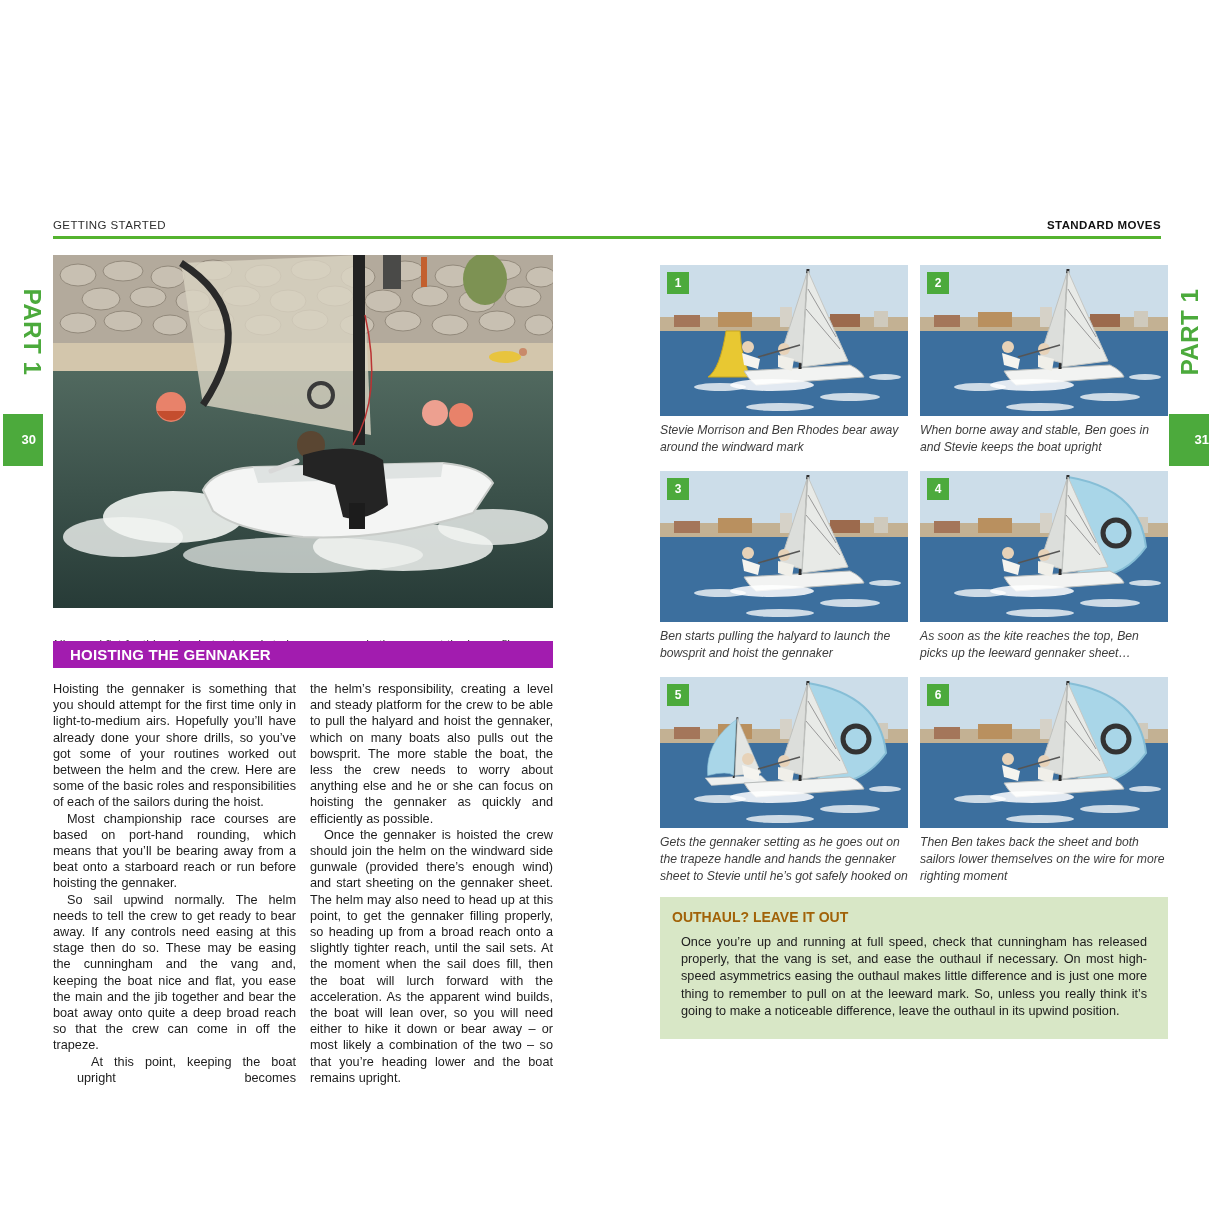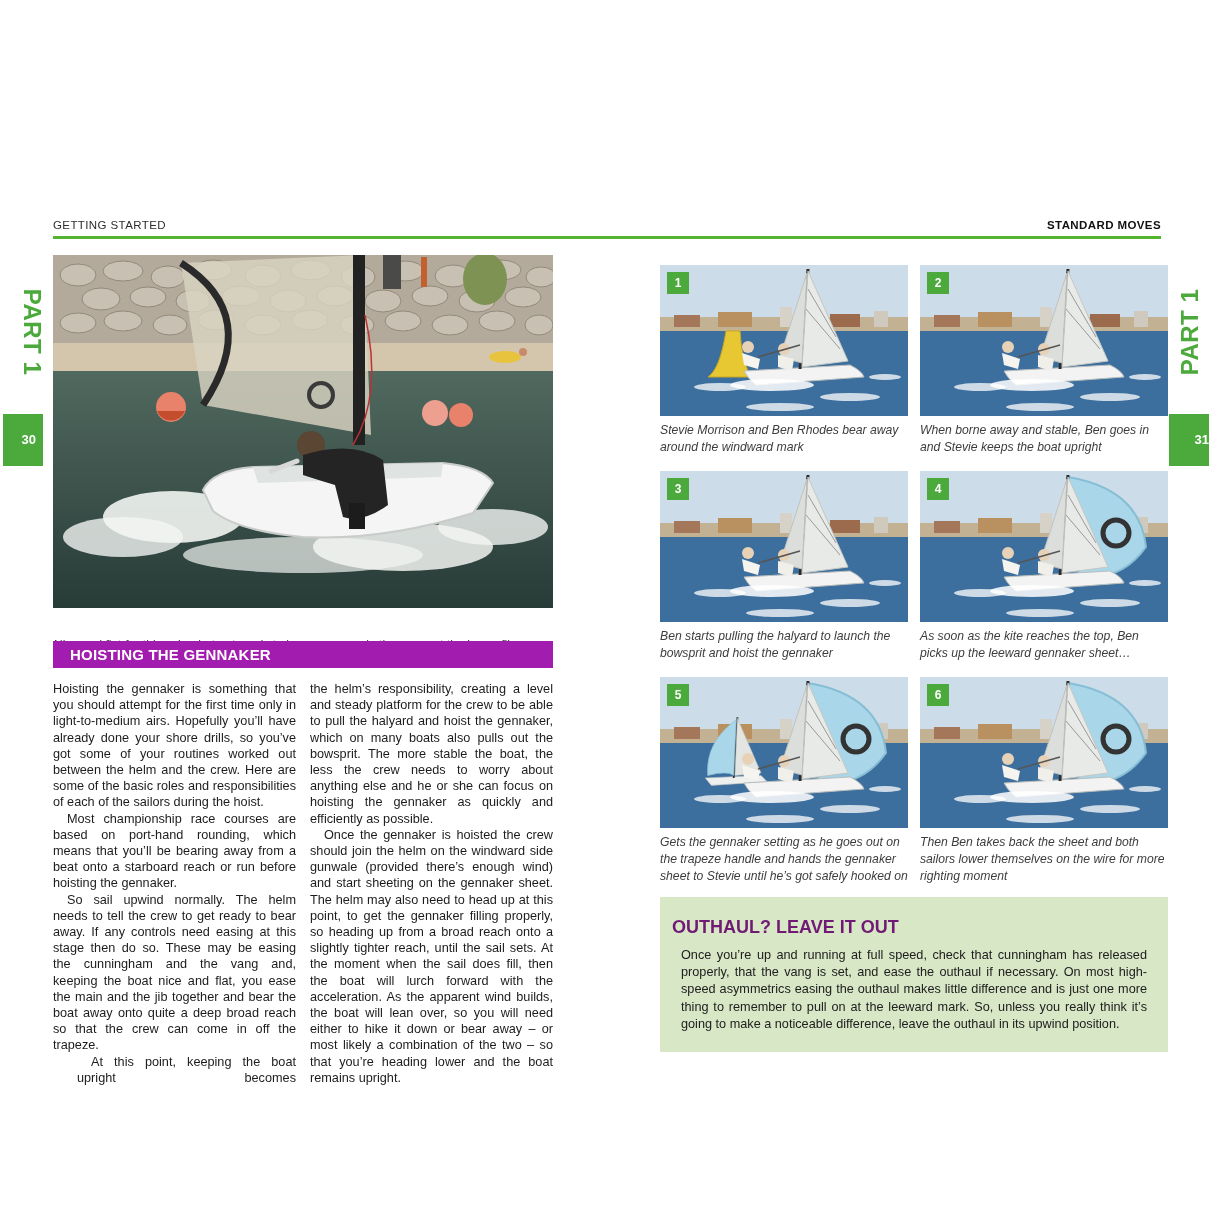--- a/index.html
+++ b/index.html
@@ -49,21 +49,21 @@
   
   .layer-mark,.layer-kite,.layer-boat2{display:none;}
   .scene-mark .layer-mark{display:inline;}
   .scene-kite .layer-kite{display:inline;}
   .scene-kite2 .layer-kite{display:inline;}
   .scene-kite2 .layer-boat2{display:inline;}
 
   
   #tip-box{position:absolute;left:660px;top:897px;width:508px;box-sizing:border-box;
            background:#d8e7c6;padding:8px 12px 10px 12px;}
-  #tip-title{color:#701a75;font-weight:bold;font-size:18px;margin:12px 0 3px 0;}
+  #tip-title{color:#a16207;font-weight:bold;font-size:14px;margin:4px 0 3px 0;}
   #tip-body{font-size:12.7px;line-height:17.2px;text-align:justify;color:#202020;margin:9px;}
 </style>
 </head>
 <body>
 
 <div id="spread">
 
   <div id="head-left" class="runhead">GETTING STARTED</div>
   <div id="head-right" class="runhead">STANDARD MOVES</div>
   <div id="head-rule"></div>

